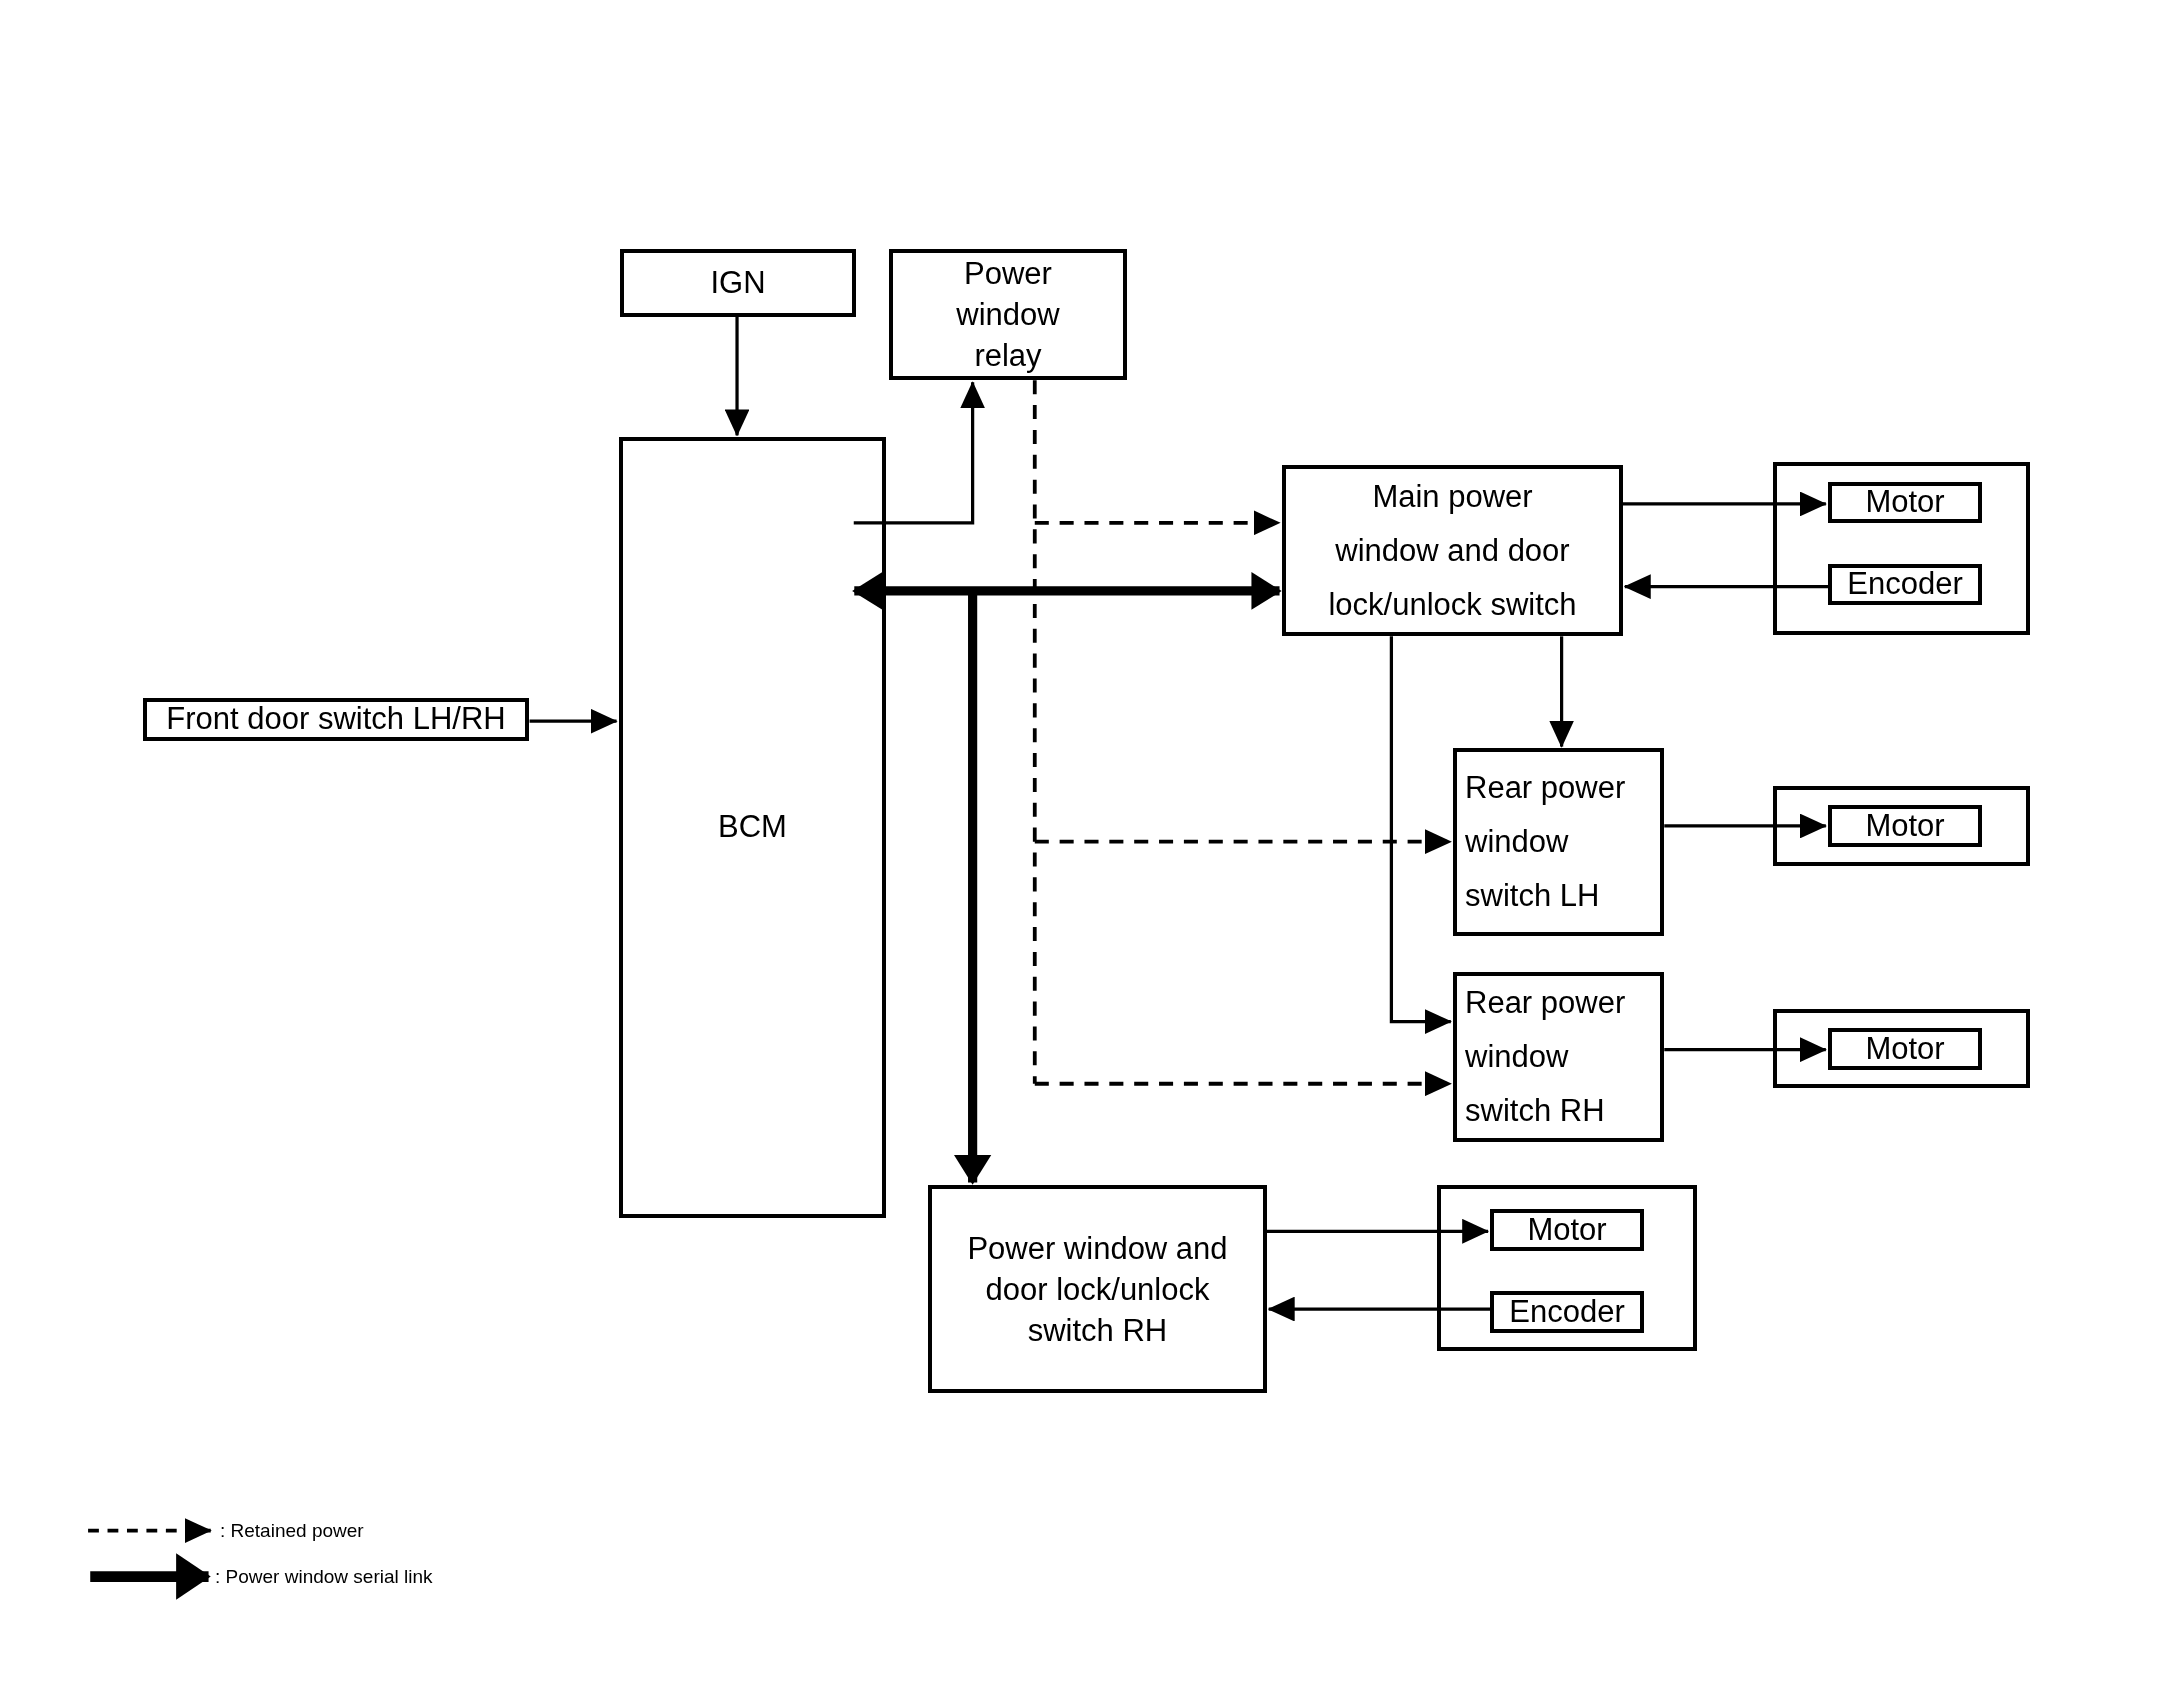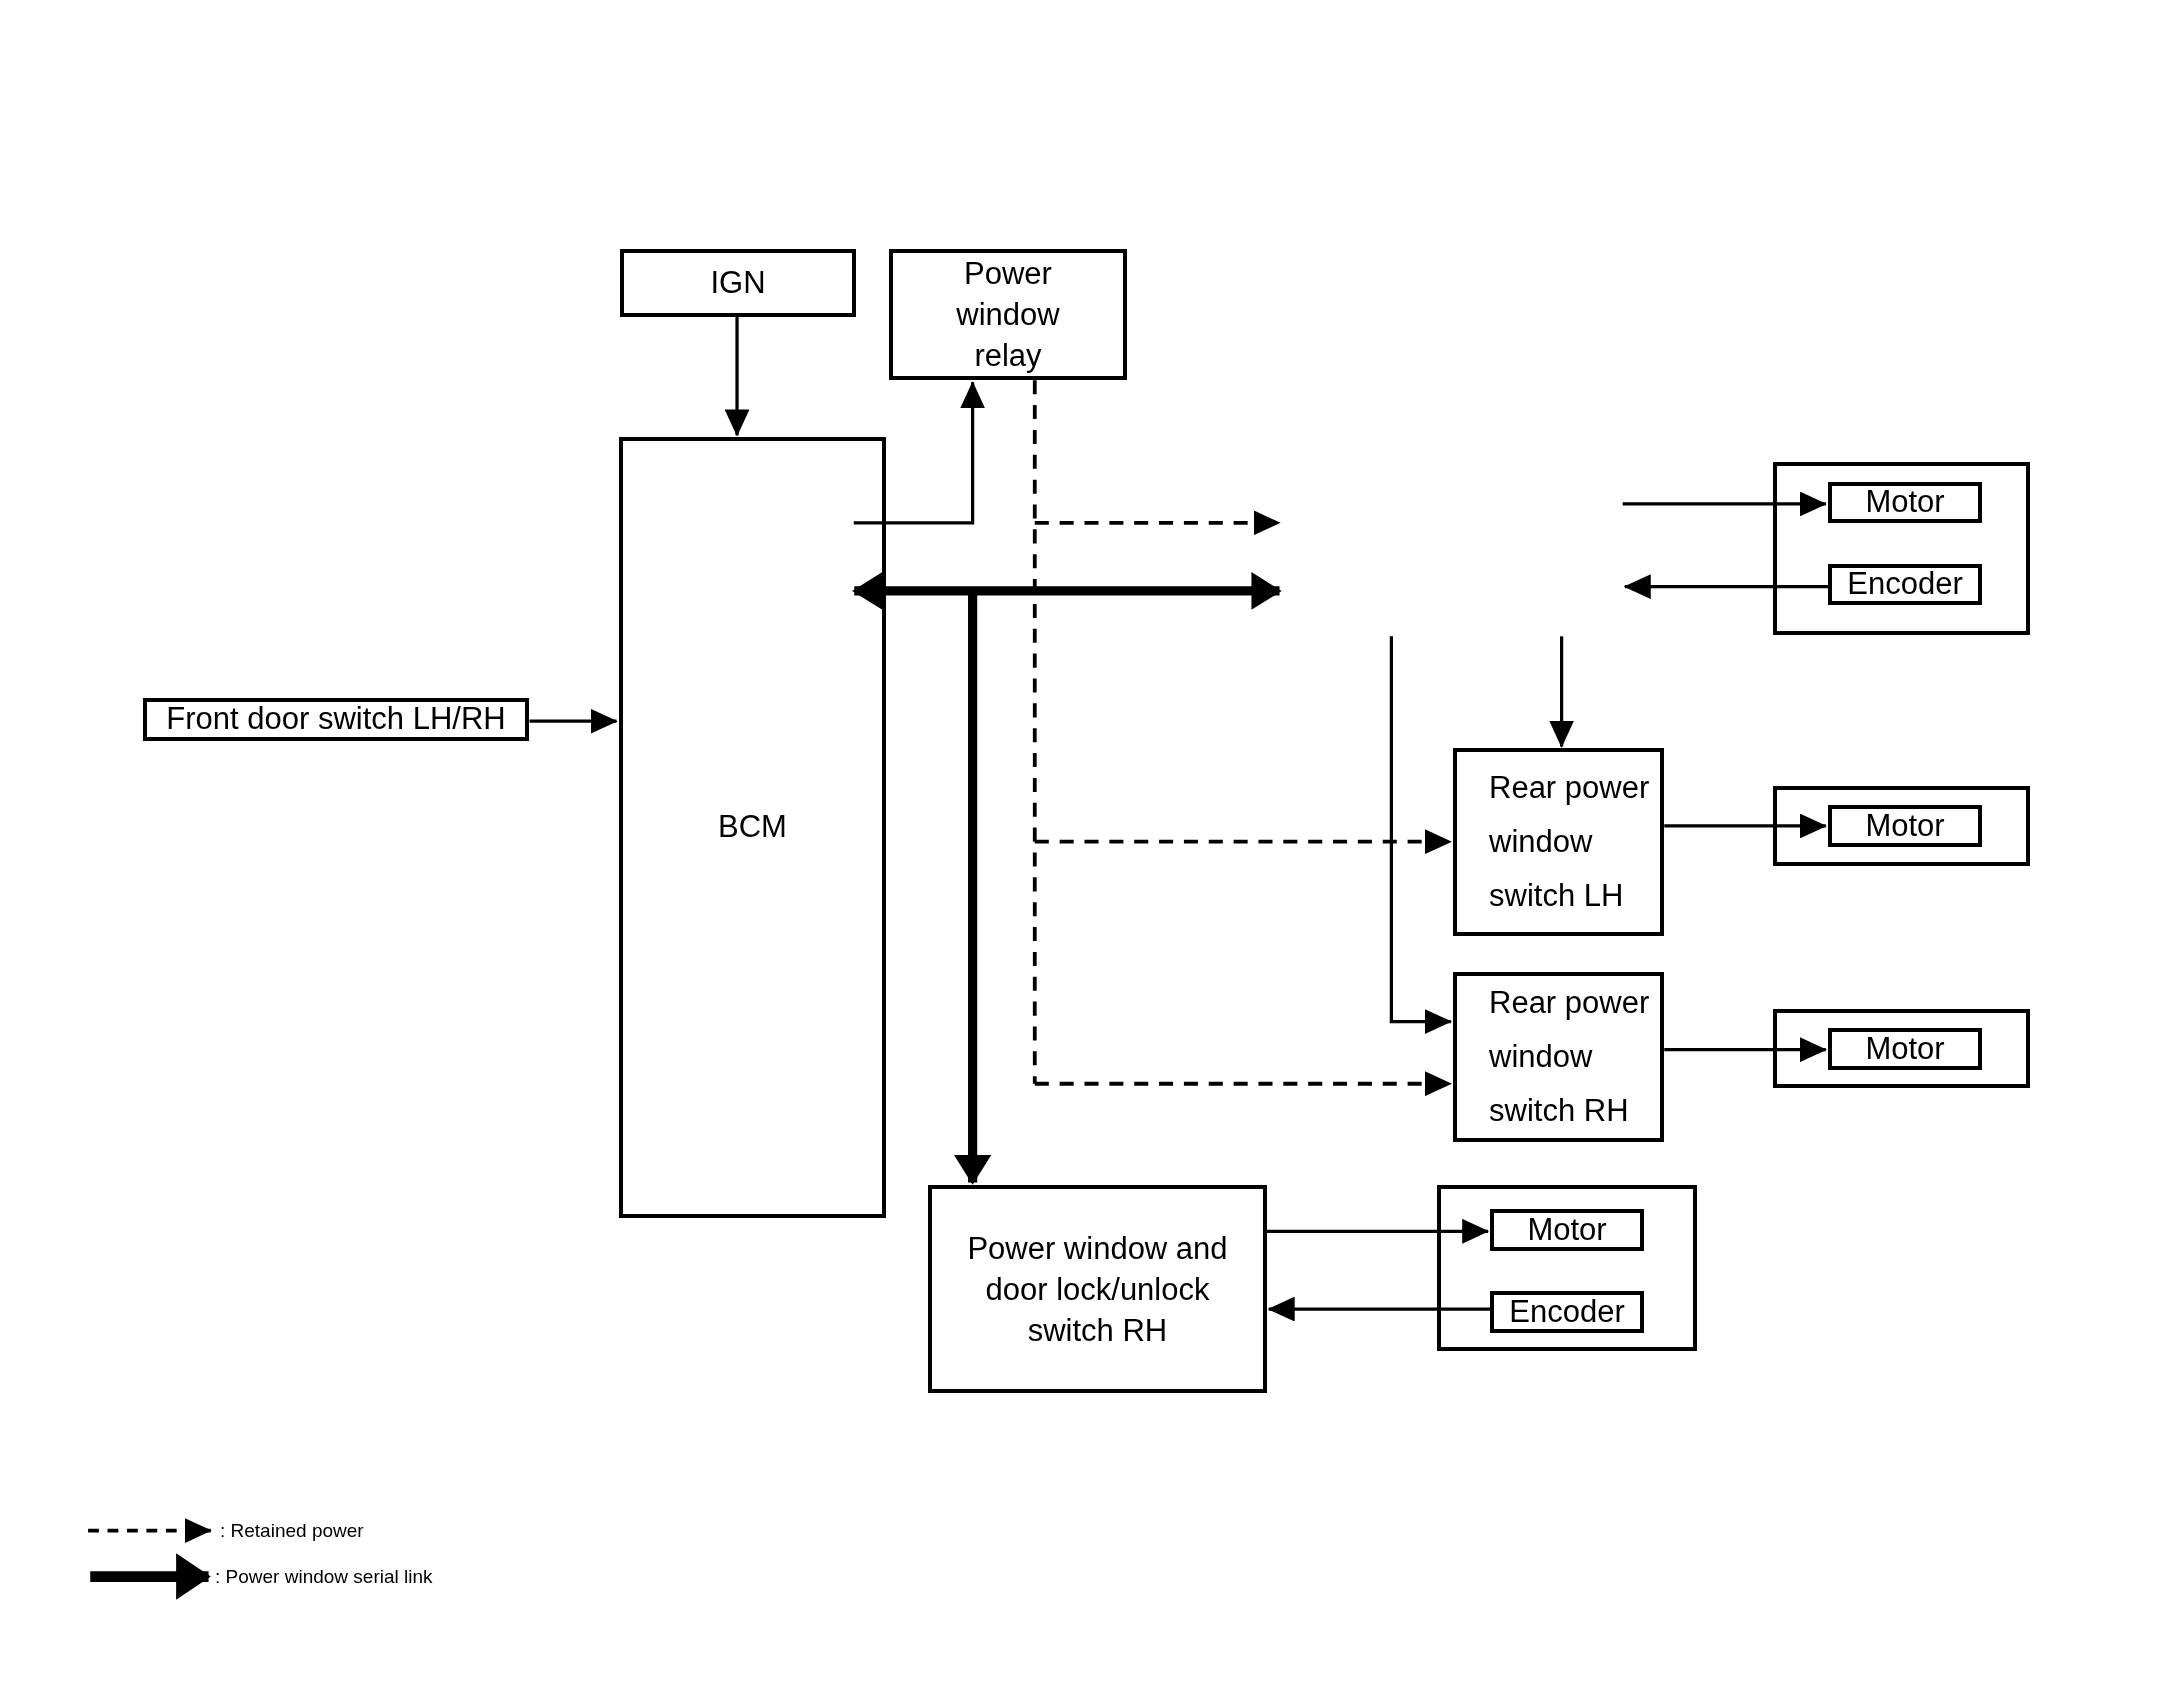--- a/index.html
+++ b/index.html
@@ -60,21 +60,21 @@
     justify-content: center;
     text-align: center;
     font-size: 31px;
     line-height: 1.32;
     white-space: pre-line;
   }
   .box.b9 { border-width: 4.9px; }
   .box.left-text {
     justify-content: flex-start;
     text-align: left;
-    padding-left: 32px;
+    padding-left: 8px;
   }
   .box.lh100 { line-height: 54px; }
   .box.lh76  { line-height: 41px; }
   .box.lh75  { line-height: 41px; }
   .legend-label {
     position: absolute;
     height: 43px;
     line-height: 43px;
     font-size: 19px;
     white-space: pre;
@@ -133,20 +133,25 @@
   </div>
 
   <div class="box" style="left:619px; top:437px; width:267px; height:781px;">
     <span>BCM</span>
   </div>
 
   <div class="box b9" style="left:143px; top:698px; width:386px; height:43px;justify-content:center;">
     <span>Front door switch LH/RH</span>
   </div>
 
+  <div class="box lh100" style="left:1282px; top:465px; width:341px; height:171px;">
+    <span>Main power
+window and door
+lock/unlock switch</span>
+  </div>
 
   <div class="box lh100 left-text" style="left:1453px; top:748px; width:211px; height:188px;">
     <span>Rear power
 window
 switch LH</span>
   </div>
 
   <div class="box lh100 left-text" style="left:1453px; top:972px; width:211px; height:170px;">
     <span>Rear power
 window

